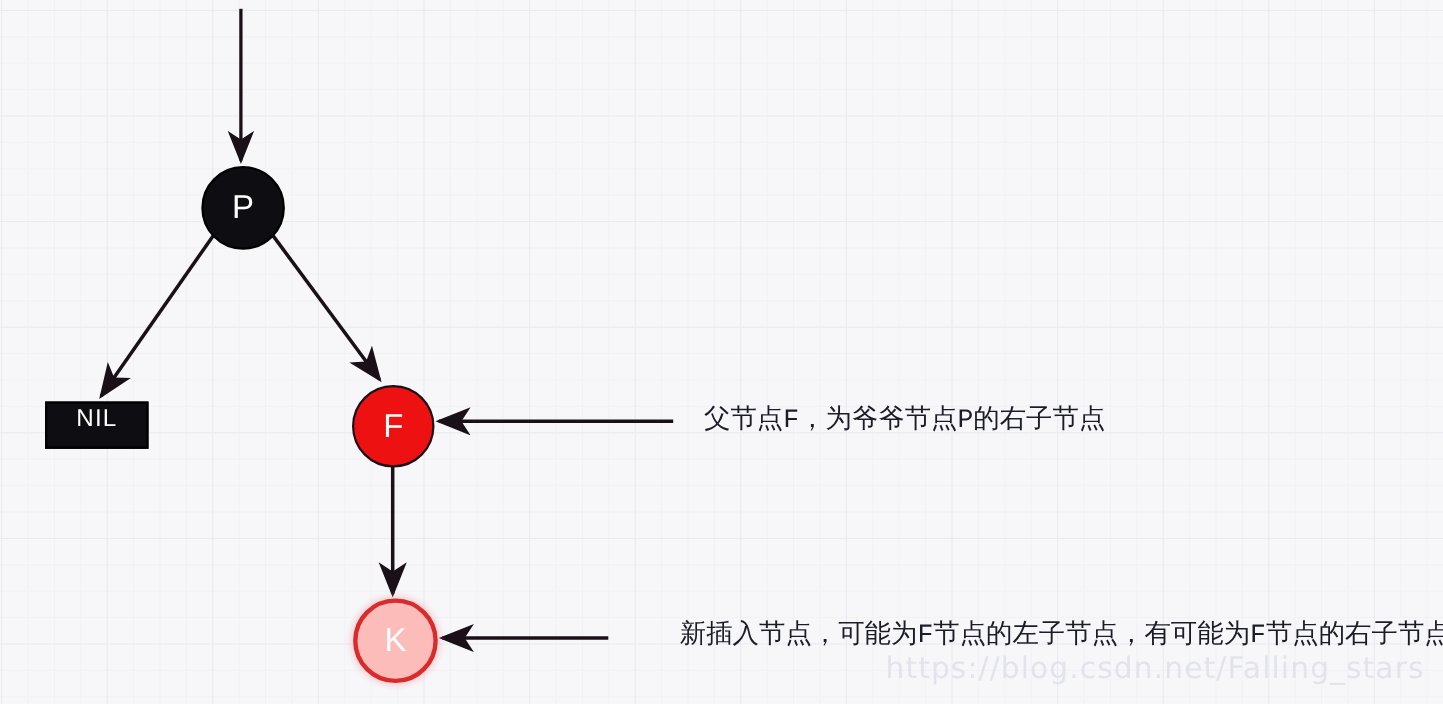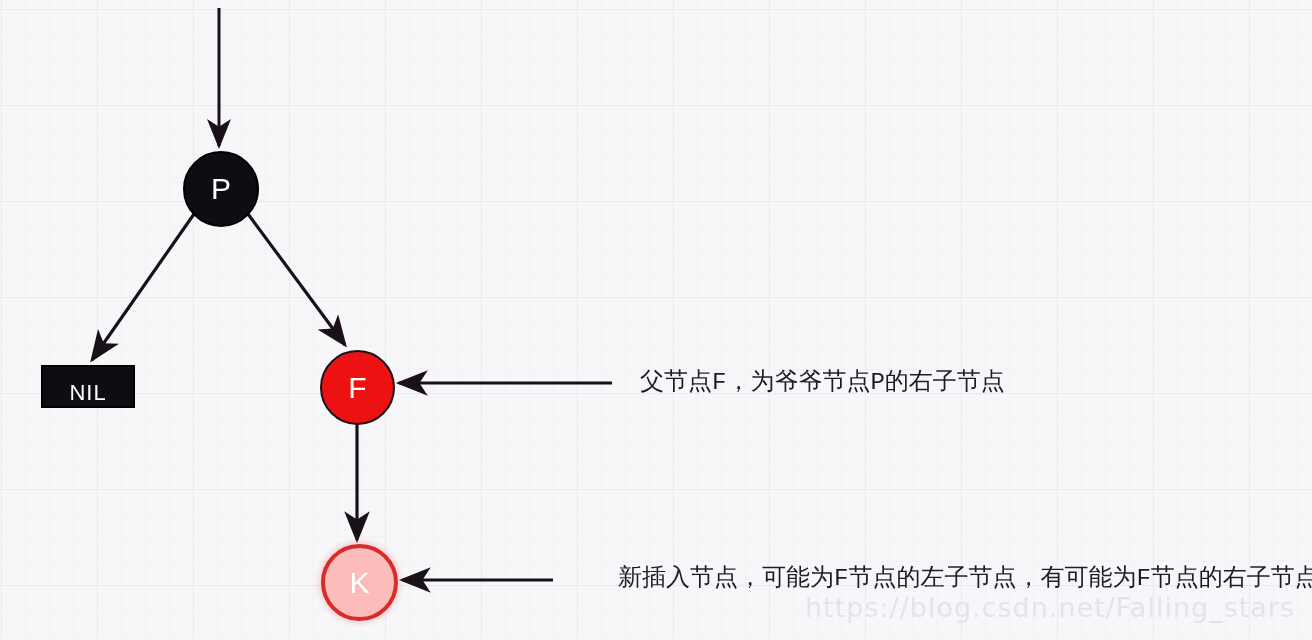--- a/index.html
+++ b/index.html
@@ -76,21 +76,21 @@
   .nil-box {
     position: absolute;
     left: 41px;
     top: 365px;
     width: 94px;
     height: 43px;
     background: #0d0d12;
     border: 2px solid #000000;
     box-sizing: border-box;
     display: flex;
-    align-items: flex-end;
+    align-items: flex-start;
     justify-content: center;
     color: #ffffff;
     font-size: 22px;
     letter-spacing: 1px;
   }
   .annotation {
     position: absolute;
     color: #1c1c28;
     font-size: 24px;
     white-space: nowrap;

